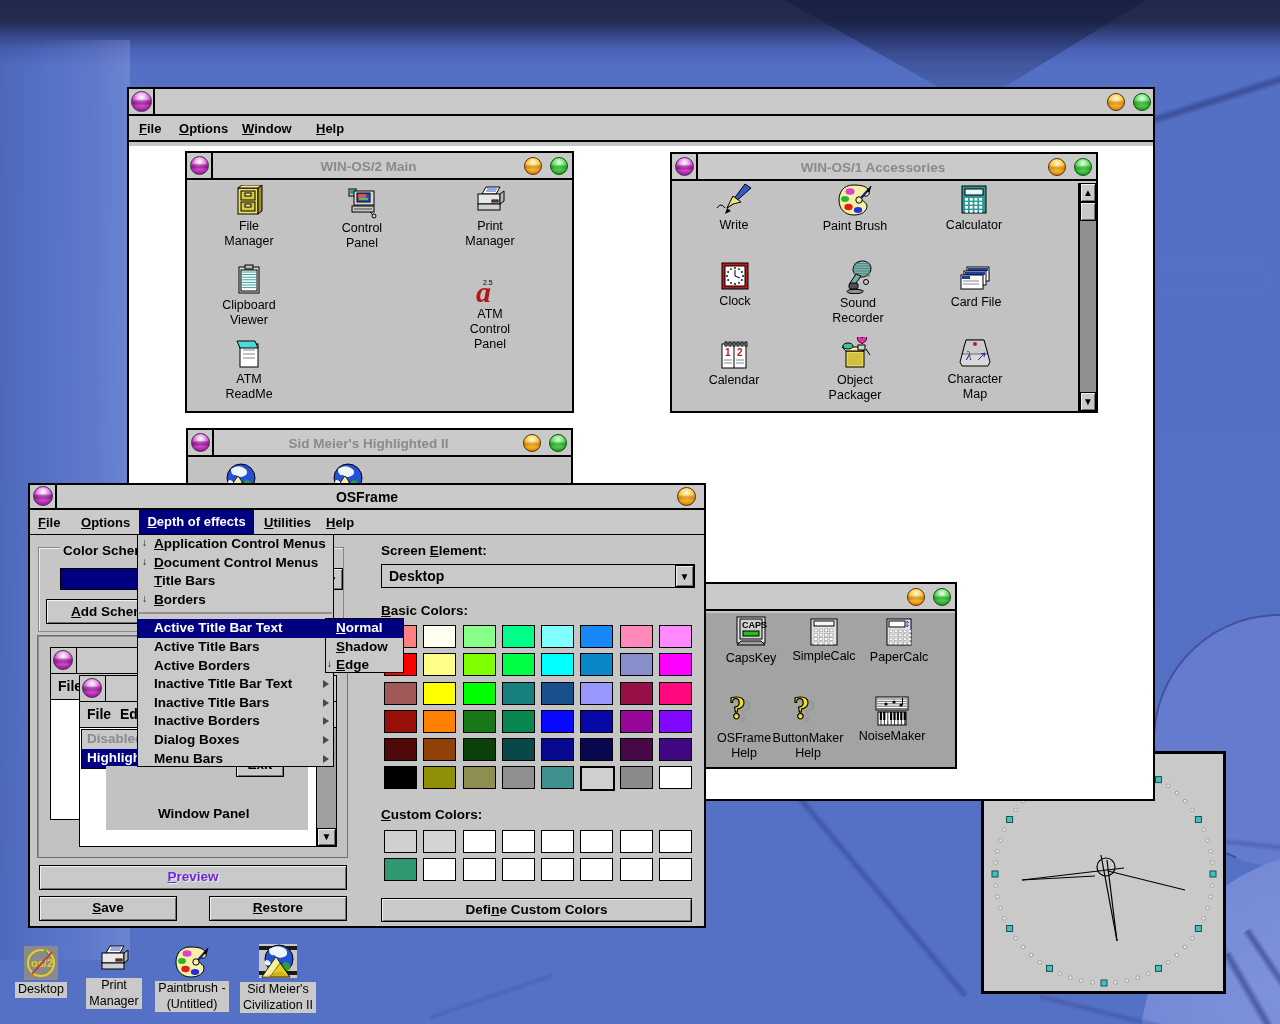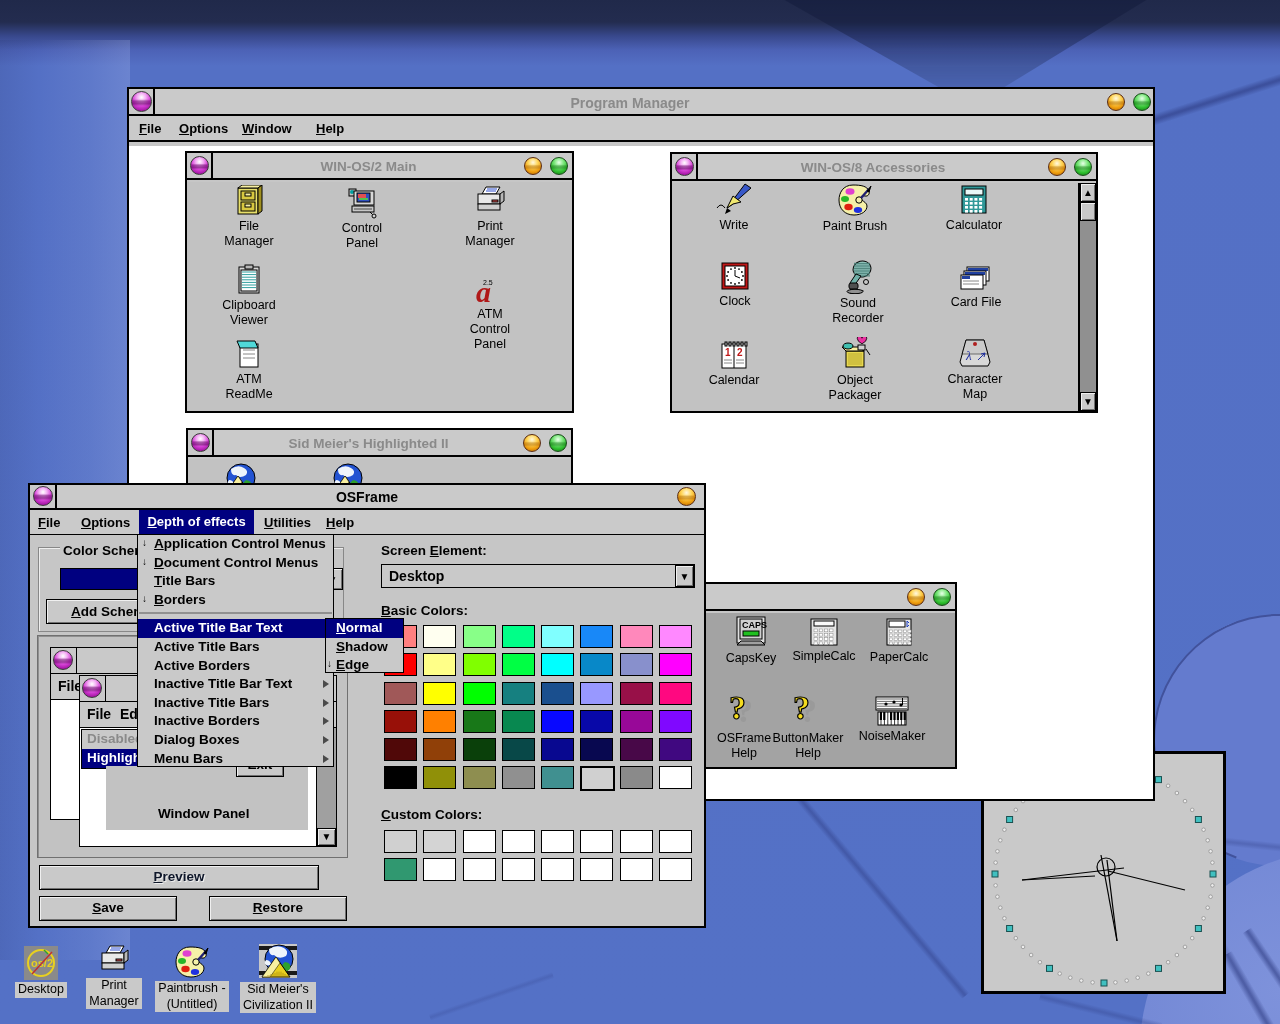--- a/index.html
+++ b/index.html
@@ -121,21 +121,20 @@
         <path d="M123 106 L133 187"></path>
         <path d="M124 117 L201 136"></path>
       </g>
     </svg>
 </div>
 <div class="win" id="pm" style="left:127px;top:87px;width:1028px;height:714px;">
 <div class="tbar">
  <div class="sysbox">
         <div class="sphere p" style="left:2px;top:2px;width:21px;height:21px;"></div>
       </div>
- <div class="ttext">Program Manager</div>
       <div class="sphere o" style="left:978px;top:4px;width:18px;height:18px;"></div>
       <div class="sphere g" style="left:1004px;top:4px;width:18px;height:18px;"></div>
 </div>
 <div class="mbar">
  <span class="mi" style="left:10px;"><u>F</u>ile</span>
  <span class="mi" style="left:50px;"><u>O</u>ptions</span>
  <span class="mi" style="left:113px;"><u>W</u>indow</span>
  <span class="mi" style="left:187px;"><u>H</u>elp</span>
 </div>
 <div style="position:absolute;left:0;right:0;top:57px;bottom:0;background:#fff;overflow:hidden;">
@@ -202,21 +201,21 @@
               <line x1="10" y1="20" x2="22" y2="20" stroke="#888"></line>
               <polygon points="4,3 22,3 25,10 7,10" fill="#50d8d8" stroke="#000"></polygon>
             </svg>ATM<br>ReadMe</div>
         </div>
       </div>
       <div class="win" style="left:541px;top:6px;width:428px;height:261px;">
         <div class="tbar">
           <div class="sysbox">
             <div class="sphere p" style="left:3px;top:3px;width:19px;height:19px;"></div>
           </div>
-          <div class="ttext" style="font-size:13.5px;">WIN-OS/8 Accessories</div>
+          <div class="ttext" style="font-size:13.5px;">WIN-OS/1 Accessories</div>
           <div class="sphere o" style="left:376px;top:4px;width:18px;height:18px;"></div>
           <div class="sphere g" style="left:402px;top:4px;width:18px;height:18px;"></div>
         </div>
         <div style="position:absolute;left:0;right:0;top:29px;bottom:0;background:#c2c2c2;overflow:hidden;">
           <div class="ic" style="left:19px;top:-1px;width:86px;"><svg width="38" height="34" viewBox="0 0 38 34" style="">
               <polygon points="30,2 36,6 18,22 12,26" fill="#3858c8" stroke="#000"></polygon>
               <polygon points="18,14 26,20 18,22 12,26" fill="#f0e870" stroke="#000"></polygon>
               <polygon points="12,26 10,32 16,29" fill="#000"></polygon>
               <path d="M2 26 q4 -6 8 0" stroke="#000" fill="none"></path>
             </svg>Write</div>
@@ -529,21 +528,21 @@
           </div>
           <div style="position:absolute;left:26px;top:90px;width:202px;height:64px;background:#c2c2c2;">
             <div class="lbl" style="left:52px;top:40px;">Window Panel</div>
           </div>
           <div class="btn" style="left:156px;top:78px;width:48px;height:23px;padding-top:2px;">Exit</div>
           <div style="position:absolute;right:0;top:52px;bottom:0;width:20px;background:#a0a0a0;border-left:1px solid #000;">
             <div class="btn" style="left:0;bottom:0;width:19px;height:18px;font-size:10px;padding-top:2px;">▼</div>
           </div>
         </div>
       </div>
-      <div class="btn" style="left:9px;top:327px;width:280px;height:25px;padding-top:3px;color:#0f172a;text-shadow:1px 1px 0 #eee;"><u>P</u>review</div>
+      <div class="btn" style="left:9px;top:327px;width:308px;height:25px;padding-top:3px;color:#6d28d9;text-shadow:1px 1px 0 #eee;"><u>P</u>review</div>
       <div class="btn" style="left:9px;top:358px;width:138px;height:25px;padding-top:3px;"><u>S</u>ave</div>
       <div class="btn" style="left:179px;top:358px;width:138px;height:25px;padding-top:3px;"><u>R</u>estore</div>
       <div class="lbl" style="left:351px;top:5px;">Screen <u>E</u>lement:</div>
       <div style="position:absolute;left:351px;top:26px;width:314px;height:24px;background:#c9c9c9;border:1px solid #000;font-weight:bold;font-size:14px;padding:3px 7px;">Desktop</div>
       <div class="btn" style="left:645px;top:27px;width:19px;height:22px;font-size:10px;padding-top:5px;">▼</div>
       <div class="lbl" style="left:351px;top:65px;"><u>B</u>asic Colors:</div>
       <div class="sw" style="left:354px;top:87px;background:#ff8080;"></div>
       <div class="sw" style="left:393px;top:87px;background:#fffff0;"></div>
       <div class="sw" style="left:433px;top:87px;background:#88ff88;"></div>
       <div class="sw" style="left:472px;top:87px;background:#00ff88;"></div>
@@ -601,20 +600,21 @@
       <div class="sw" style="left:590px;top:292px;background:#ffffff;"></div>
       <div class="sw" style="left:629px;top:292px;background:#ffffff;"></div>
       <div class="sw" style="left:354px;top:320px;background:#309870;"></div>
       <div class="sw" style="left:393px;top:320px;background:#ffffff;"></div>
       <div class="sw" style="left:433px;top:320px;background:#ffffff;"></div>
       <div class="sw" style="left:472px;top:320px;background:#ffffff;"></div>
       <div class="sw" style="left:511px;top:320px;background:#ffffff;"></div>
       <div class="sw" style="left:550px;top:320px;background:#ffffff;"></div>
       <div class="sw" style="left:590px;top:320px;background:#ffffff;"></div>
       <div class="sw" style="left:629px;top:320px;background:#ffffff;"></div>
+      <div class="btn" style="left:351px;top:360px;width:311px;height:24px;padding-top:3px;">Defi<u>n</u>e Custom Colors</div>
     </div>
   </div>
 <div class="menu" style="left:137px;top:534px;width:197px;height:233px;">
     <div class="mit"><span class="dn">↓</span><u>A</u>pplication Control Menus</div>
     <div class="mit"><span class="dn">↓</span><u>D</u>ocument Control Menus</div>
     <div class="mit"><u>T</u>itle Bars</div>
     <div class="mit"><span class="dn">↓</span><u>B</u>orders</div>
     <div style="height:5px;border-bottom:2px solid #909090;margin:0 1px 5px 1px;"></div>
     <div class="mit mhl">Active Title Bar Text</div>
     <div class="mit">Active Title Bars</div>

